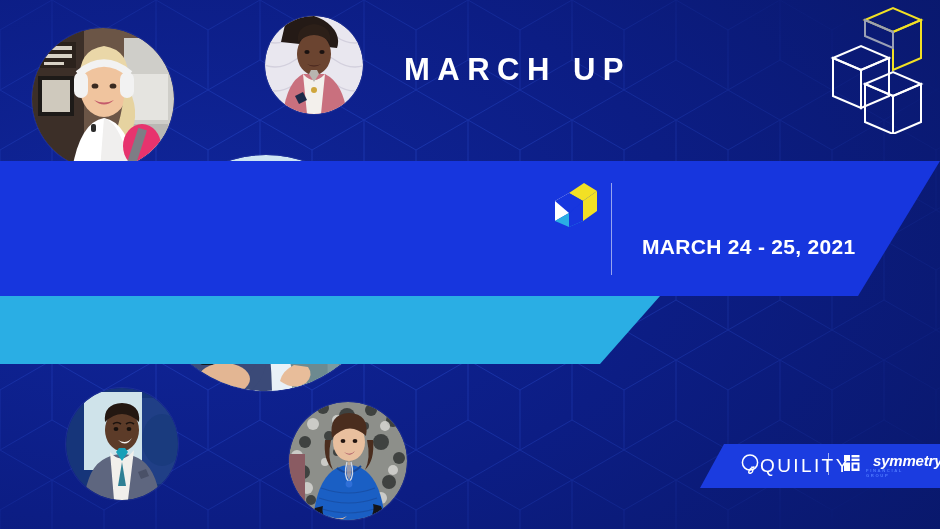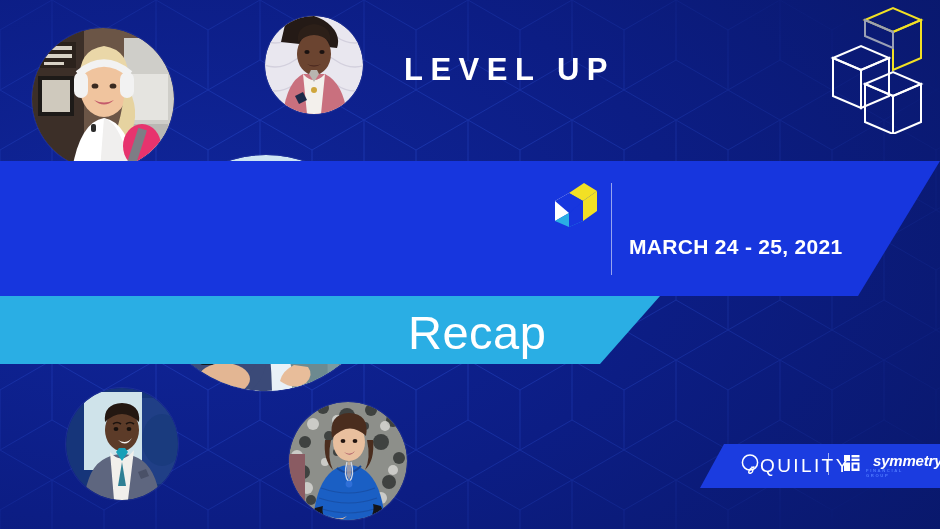--- a/index.html
+++ b/index.html
@@ -50,21 +50,21 @@
   .cubelogo{position:absolute;left:551px;top:181px;width:47px;height:46px;}
   .divider{
     position:absolute;left:611px;top:183px;width:1px;height:92px;
     background:rgba(255,255,255,.55);
   }
   .vc{
     position:absolute;left:629px;top:203px;
     color:#ffffff;font-size:26px;font-weight:300;letter-spacing:.2px;
   }
   .dates{
-    position:absolute;left:629px;top:235px;
+    position:absolute;left:642px;top:235px;
     color:#ffffff;font-size:21px;font-weight:bold;letter-spacing:.3px;
   }
 
   
   .recapbar{
     position:absolute;left:0;top:296px;width:660px;height:68px;
     background:#2aaee4;
     clip-path:polygon(0 0, 660px 0, 600px 68px, 0 68px);
   }
   .recap{
@@ -367,36 +367,35 @@
         <circle cx="60" cy="82" r="3.4" fill="#2f6fd8"></circle>
         <path d="M26 106 q-4 10 0 12 l12 0 q-6 -6 -4 -14Z" fill="#141418"></path>
         <path d="M92 104 q4 10 0 14 l-12 0 q6 -8 4 -16Z" fill="#141418"></path>
         <path d="M38 112 q10 8 20 2 q-8 8 -20 -2Z" fill="#e8bf9e"></path>
       </g>
     </svg>
   </div>
 
   <div class="banner"></div>
 
-  <div class="levelup">LEVEL UP</div>
+  <div class="levelup">MARCH UP</div>
 
   <svg class="cubelogo" viewBox="0 0 47 46">
     <polygon points="18,12 33,2 46,10 32,20" fill="#f2e024"></polygon>
     <polygon points="32,20 46,10 46,30 32,40" fill="#f2e024"></polygon>
     <polygon points="4,20 18,12 18,32 4,40" fill="#ffffff"></polygon>
     <polygon points="4,40 18,32 32,40 18,46" fill="#2aaee4"></polygon>
     <polygon points="18,32 32,20 32,40 18,46" fill="#1736de"></polygon>
     <polygon points="18,12 32,20 18,32 4,20" fill="#1736de"></polygon>
   </svg>
 
   <div class="divider"></div>
   <div class="dates">MARCH 24 - 25, 2021</div>
 
   <div class="recapbar"></div>
-  <div class="recap">Recap</div>
 
   <div class="logobar"></div>
 
   <svg class="qmark" viewBox="0 0 22 22">
     <circle cx="10" cy="9.5" r="7.6" fill="none" stroke="#ffffff" stroke-width="1.5"></circle>
     <path d="M12 14 q2 5 -1 6 q-3 1 -2 -2 q1 -3 5 -4" fill="none" stroke="#ffffff" stroke-width="1.5" stroke-linecap="round"></path>
   </svg>
   <div class="quility">QUILITY</div>
 
   <div class="barsep"></div>

